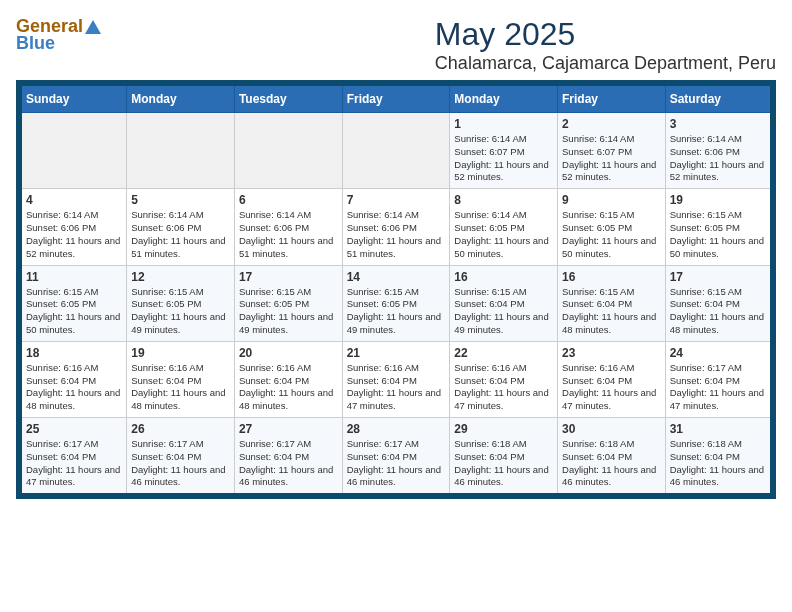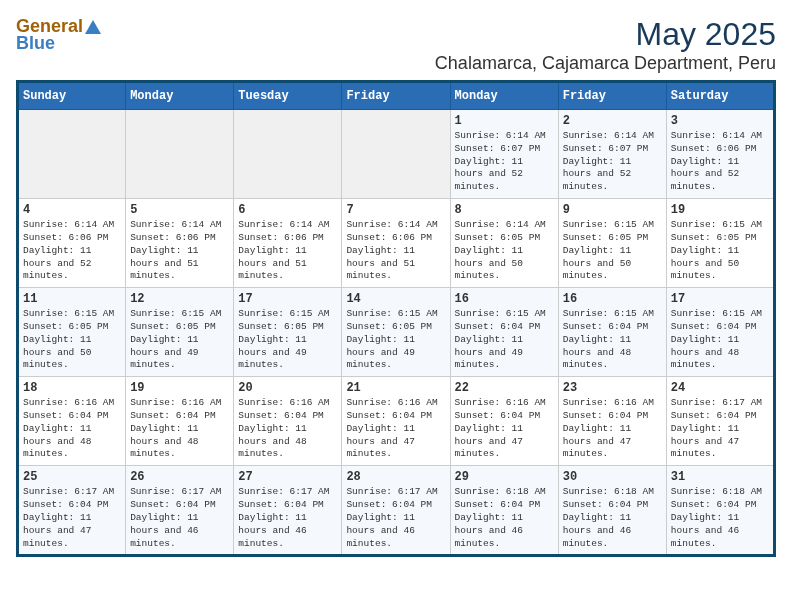--- a/index.html
+++ b/index.html
@@ -15,36 +15,34 @@
       justify-content: space-between;
       align-items: flex-start;
       margin-bottom: 6px;
     }
     .logo {
       display: flex;
       flex-direction: column;
       align-items: flex-start;
     }
     .title-block {
-      text-align: right;
     }
     .month-year {
       font-size: 32px;
       color: #1a3a5c;
       font-weight: 300;
     }
     .location {
       font-size: 18px;
       color: #333;
     }
     .calendar {
       width: 100%;
       border-collapse: collapse;
-      border: 3px solid #0c4a6e;
-      font-family: Liberation Mono, monospace;
+      border: 6px solid #0c4a6e;
     }
     .calendar th {
       background-color: #2a6db5;
       color: #fff;
       font-size: 12px;
       padding: 6px 4px;
       text-align: left;
       border: 1px solid #1a5a9a;
     }
     .calendar td {

